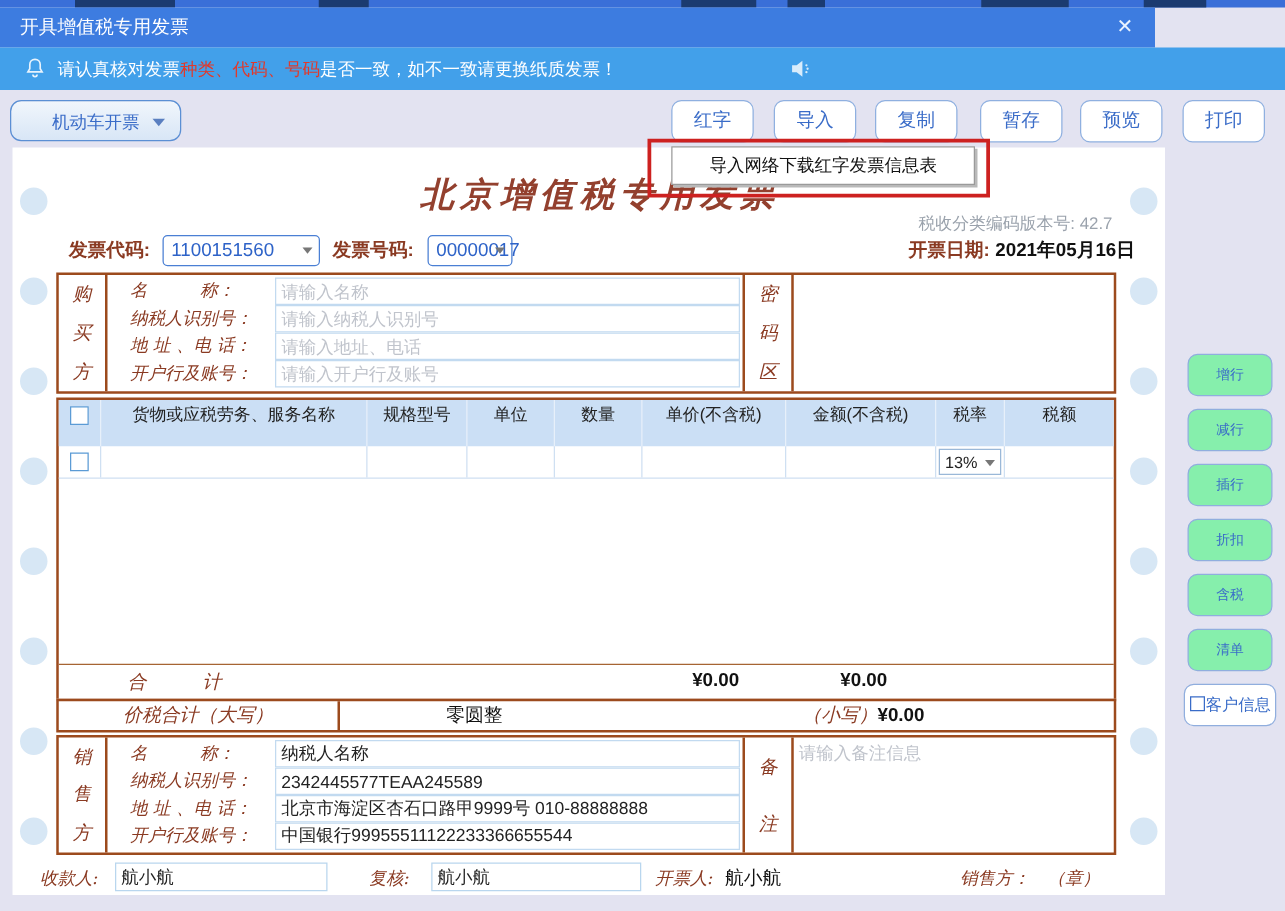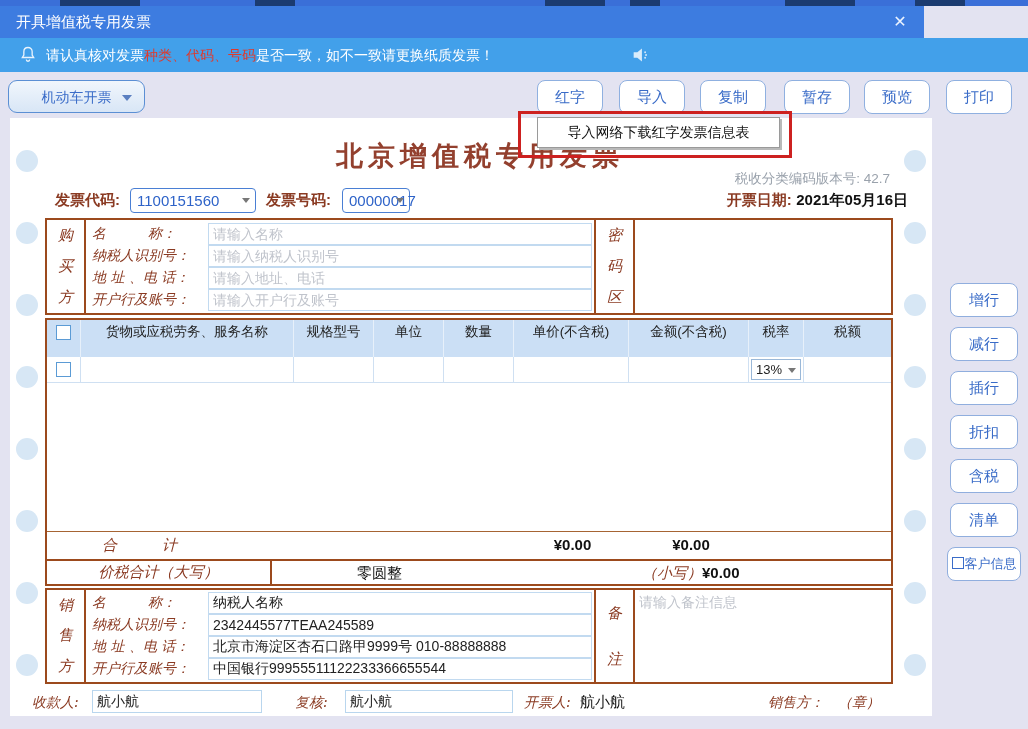--- a/index.html
+++ b/index.html
@@ -30,42 +30,42 @@
   
   .popup{position:absolute;left:537px;top:117px;width:241px;height:29px;background:#fff;border:1px solid #9a9a9a;
     box-shadow:2px 2px 0 #b9b9b9;color:#111;font-size:14px;line-height:29px;text-align:center;z-index:5;cursor:pointer;}
   .redbox{position:absolute;left:518px;top:111px;width:274px;height:47px;border:3px solid #cd2120;z-index:6;
     box-sizing:border-box;pointer-events:none;}
   
   .paper{position:absolute;left:10px;top:118px;width:922px;height:598px;background:#fff;}
   .dot{position:absolute;width:22px;height:22px;border-radius:50%;background:#d7e7f5;}
   
   .inv-title{position:absolute;left:260px;top:138px;width:440px;text-align:center;color:#93402e;
-    font-family:"DejaVu Serif",serif;font-weight:bold;font-size:27px;letter-spacing:5px;}
+    font-family:"DejaVu Serif",serif;font-style:italic;font-weight:bold;font-size:27px;letter-spacing:5px;}
   .version{position:absolute;left:600px;top:170px;width:290px;text-align:right;color:#9aa2ac;font-size:13.5px;}
   .lbl-brown{color:#8a3a22;font-weight:bold;font-size:15px;}
   .coderow{position:absolute;top:188px;left:0;width:1028px;height:26px;}
   .code-lbl1{position:absolute;left:55px;top:3px;}
   .combo{position:absolute;height:25px;border:1px solid #4a7fd4;border-radius:4px;background:#fff;
     box-sizing:border-box;color:#2e63c8;font-size:15px;line-height:23px;padding-left:6px;cursor:pointer;}
   .combo .tri{position:absolute;right:5px;top:9px;border:4px solid transparent;border-top:5px solid #777;}
   .combo1{left:130px;top:0;width:126px;}
   .code-lbl2{position:absolute;left:266px;top:3px;}
   .combo2{left:342px;top:0;width:68px;}
   .daterow{position:absolute;left:640px;top:3px;width:268px;text-align:right;}
   .daterow .val{color:#111;font-weight:bold;font-size:15px;}
   
   .partybox{position:absolute;left:45px;width:848px;border:2px solid #9c4a1d;box-sizing:border-box;
     display:flex;background:#fff;}
   .buyerbox{top:218px;height:97px;}
   .sellerbox{top:588px;height:96px;}
   .sidecell{width:37px;border-right:2px solid #9c4a1d;display:flex;flex-direction:column;
     justify-content:space-around;align-items:center;color:#8a3a22;
     font-family:"DejaVu Serif",serif;font-style:italic;font-size:15px;}
-  .fields{flex:1;display:flex;flex-direction:column;justify-content:flex-end;padding:2px 2px 2px 6px;}
+  .fields{flex:1;display:flex;flex-direction:column;justify-content:flex-start;padding:2px 2px 2px 18px;}
   .frow{display:flex;align-items:center;height:22px;}
   .frow .flbl{width:116px;color:#8a3a22;font-family:"DejaVu Serif",serif;font-style:italic;font-size:14px;white-space:nowrap;}
   .frow input{flex:1;height:20px;border:1px solid #c2daf0;font-size:14px;color:#222;padding:0 4px;
     font-family:"Liberation Sans",sans-serif;outline:none;}
   .frow input::placeholder{color:#c0c4cc;}
   .midcell{width:37px;border-left:2px solid #9c4a1d;border-right:2px solid #9c4a1d;display:flex;
     flex-direction:column;justify-content:space-around;align-items:center;color:#8a3a22;
     font-family:"DejaVu Serif",serif;font-style:italic;font-size:15px;}
   .zonearea{width:256px;position:relative;}
   .zonearea textarea{position:absolute;inset:2px;border:none;resize:none;font-size:14px;color:#333;
@@ -101,22 +101,22 @@
   .sumsmall{position:absolute;left:370px;font-size:15px;}
   .sumsmall .sl{color:#8a3a22;font-family:"DejaVu Serif",serif;font-style:italic;}
   .sumsmall .sv{color:#111;font-weight:bold;}
   
   .footrow{position:absolute;top:690px;left:0;width:932px;height:26px;}
   .flabel{position:absolute;color:#8a3a22;font-family:"DejaVu Serif",serif;font-style:italic;font-size:14px;top:4px;}
   .finput{position:absolute;top:0;height:23px;border:1px solid #b9d6ee;font-size:14px;color:#222;padding:0 4px;
     box-sizing:border-box;font-family:"Liberation Sans",sans-serif;outline:none;}
   .fval{position:absolute;top:3px;color:#111;font-size:15px;}
   
-  .sbtn{position:absolute;left:950px;width:68px;height:34px;background:#ffffff;border:1px solid #90aede;
-    border-radius:8px;color:#3a6cc8;font-size:15px;line-height:32px;text-align:center;cursor:pointer;
+  .sbtn{position:absolute;left:950px;width:68px;height:34px;background:#86efac;border:1px solid #90aede;
+    border-radius:8px;color:#3a6cc8;font-size:11px;line-height:32px;text-align:center;cursor:pointer;
     box-sizing:border-box;}
   .custbtn{position:absolute;left:947px;top:547px;width:74px;height:34px;background:#fff;border:1px solid #90aede;
     border-radius:8px;color:#3a6cc8;font-size:13px;line-height:32px;text-align:center;cursor:pointer;
     box-sizing:border-box;white-space:nowrap;}
   .custbtn .cbx{display:inline-block;width:10px;height:10px;border:1px solid #3a6cc8;vertical-align:-1px;margin-right:1px;}
 </style>
 </head>
 <body>
 
 <div id="screen">

